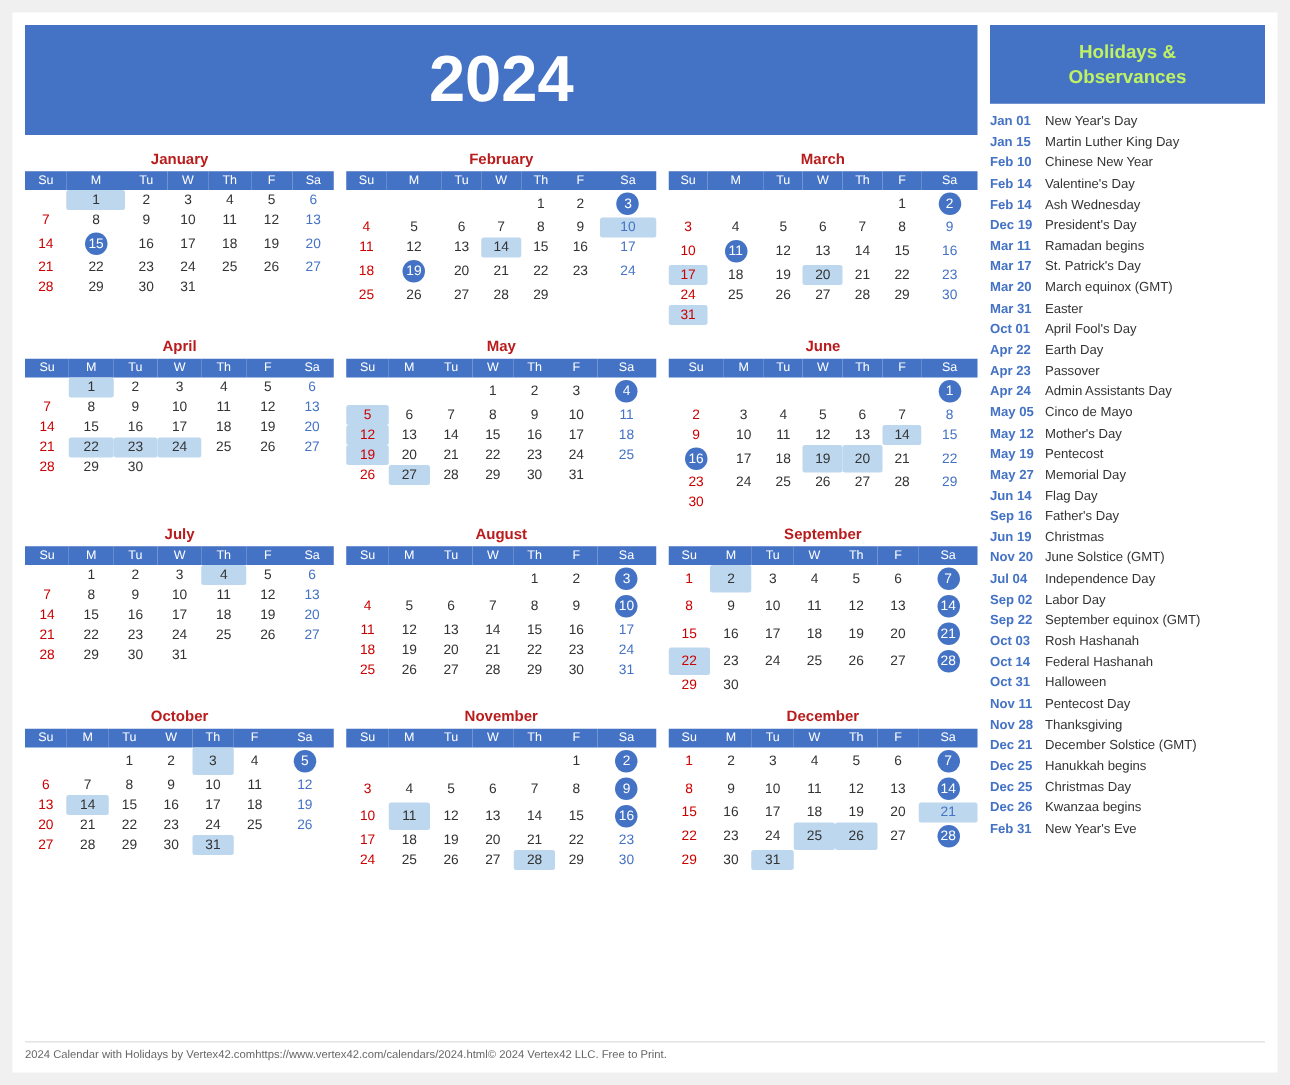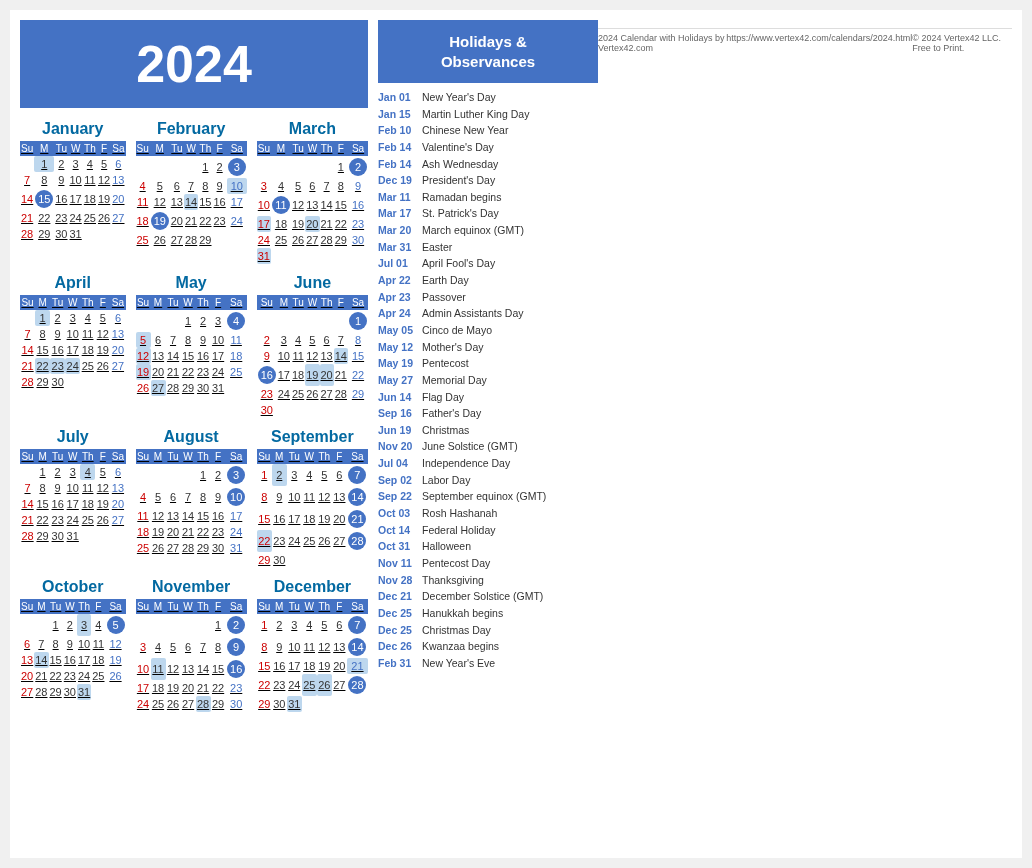--- a/index.html
+++ b/index.html
@@ -10,21 +10,21 @@
       justify-content: center;
       align-items: flex-start;
       padding: 10px;
     }
     .page {
       background: white;
       width: 1012px;
       min-height: 848px;
       padding: 10px;
       display: flex;
-      flex-direction: row;
+      flex-direction: column;
     }
     .main-content {
       display: flex;
       flex: 1;
     }
     .calendar-section {
       flex: 1;
       padding-right: 10px;
     }
     .year-header {
@@ -39,29 +39,28 @@
     .months-grid {
       display: grid;
       grid-template-columns: repeat(3, 1fr);
       gap: 10px;
     }
     .month-block {
       font-size: 11px;
     }
     .month-title {
       text-align: center;
-      color: #0369a1;
+      color: #b91c1c;
       font-weight: bold;
-      font-size: 16px;
+      font-size: 12px;
       margin-bottom: 3px;
     }
     .month-table {
       width: 100%;
       border-collapse: collapse;
-      text-decoration: underline;
     }
     .month-table th {
       background: #4472C4;
       color: white;
       text-align: center;
       padding: 2px 0;
       font-size: 10px;
       font-weight: normal;
     }
     .month-table td {
@@ -84,21 +83,21 @@
       width: 18px;
       height: 18px;
       line-height: 18px;
     }
     .sidebar {
       width: 220px;
       flex-shrink: 0;
     }
     .sidebar-header {
       background: #4472C4;
-      color: #ffffff;
+      color: #bef264;
       text-align: center;
       font-size: 15px;
       font-weight: bold;
       padding: 12px 8px;
       margin-bottom: 8px;
       line-height: 1.3;
     }
     .holiday-list {
       font-size: 11px;
     }
@@ -948,21 +947,21 @@
           </div>
           <div class="holiday-item">
             <span class="holiday-date">Mar 20</span>
             <span class="holiday-name">March equinox (GMT)</span>
           </div>
           <div class="holiday-item">
             <span class="holiday-date">Mar 31</span>
             <span class="holiday-name">Easter</span>
           </div>
           <div class="holiday-item">
-            <span class="holiday-date">Jul 01</span>
+            <span class="holiday-date">Oct 01</span>
             <span class="holiday-name">April Fool's Day</span>
           </div>
           <div class="holiday-item">
             <span class="holiday-date">Apr 22</span>
             <span class="holiday-name">Earth Day</span>
           </div>
           <div class="holiday-item">
             <span class="holiday-date">Apr 23</span>
             <span class="holiday-name">Passover</span>
           </div>
@@ -1013,21 +1012,21 @@
           <div class="holiday-item">
             <span class="holiday-date">Sep 22</span>
             <span class="holiday-name">September equinox (GMT)</span>
           </div>
           <div class="holiday-item">
             <span class="holiday-date">Oct 03</span>
             <span class="holiday-name">Rosh Hashanah</span>
           </div>
           <div class="holiday-item">
             <span class="holiday-date">Oct 14</span>
-            <span class="holiday-name">Federal Holiday</span>
+            <span class="holiday-name">Federal Hashanah</span>
           </div>
           <div class="holiday-item">
             <span class="holiday-date">Oct 31</span>
             <span class="holiday-name">Halloween</span>
           </div>
           <div class="holiday-item">
             <span class="holiday-date">Nov 11</span>
             <span class="holiday-name">Pentecost Day</span>
           </div>
           <div class="holiday-item">

